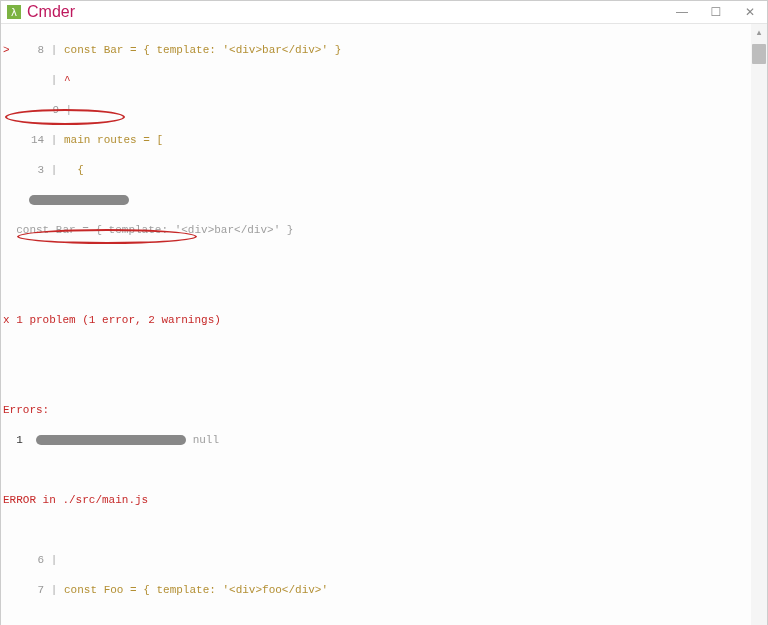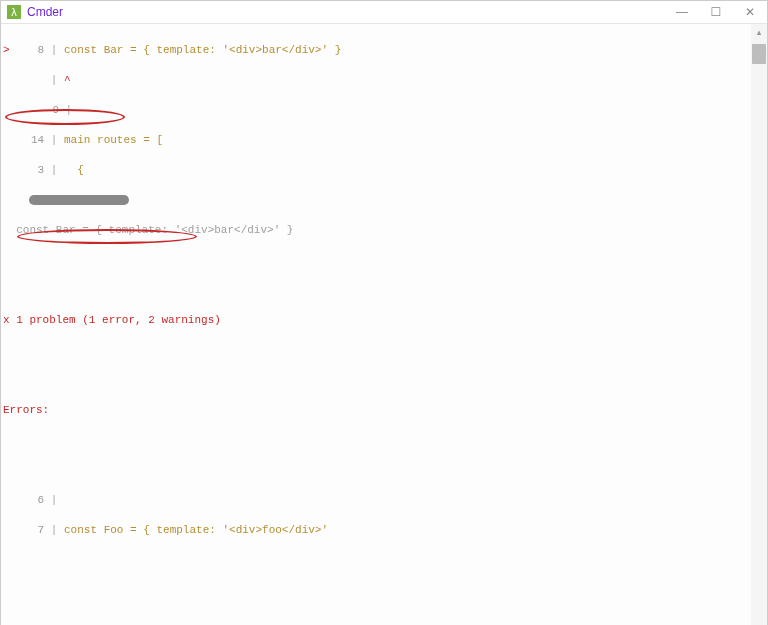--- a/index.html
+++ b/index.html
@@ -1,20 +1,20 @@
 <!DOCTYPE html>
 <html><head>
 <meta charset="utf-8">
 <style>
 * { margin: 0; padding: 0; box-sizing: border-box; }
 body { width: 768px; height: 625px; font-family: "Segoe UI", Arial, sans-serif; font-size: 12px; background: #f0f0f0; overflow: hidden; }
 .window { width: 768px; height: 625px; background: #fff; border: 1px solid #ccc; display: flex; flex-direction: column; }
 .titlebar { height: 26px; background: #fff; display: flex; align-items: center; border-bottom: 1px solid #e5e5e5; }
 .titlebar-icon { width: 14px; height: 14px; margin: 0 6px; background: #7cb342; display: inline-flex; align-items: center; justify-content: center; color: #fff; font-size: 10px; font-family: monospace; }
-.titlebar-title { flex: 1; color: #6d28d9; font-size: 12px; }
+.titlebar-title { flex: 1; color: #be185d; font-size: 16px; }
 .title-btns { display: flex; }
 .title-btn { width: 34px; height: 22px; display: flex; align-items: center; justify-content: center; color: #888; font-size: 12px; cursor: pointer; }
 .terminal-area { flex: 1; position: relative; display: flex; }
 .terminal { flex: 1; background: #fdfdfd; font-family: Consolas, "Courier New", monospace; font-size: 11px; line-height: 15px; padding: 4px 4px 4px 2px; overflow: hidden; white-space: pre; color: #333; }
 .scrollbar { width: 16px; background: #f5f5f5; display: flex; flex-direction: column; align-items: center; }
 .scroll-arrow { width: 16px; height: 16px; display: flex; align-items: center; justify-content: center; color: #999; font-size: 9px; }
 .scroll-thumb { width: 14px; height: 20px; background: #bdbdbd; margin-top: 4px; border-radius: 1px; }
 .gutter { display: inline-block; width: 28px; text-align: right; color: #999; }
 .gutter-red { color: #c62828; }
 .pipe { color: #aaa; }
@@ -49,21 +49,23 @@
 <span class="line">  <span class="gutter">14</span> <span class="pipe">|</span><span class="kw"> main routes = [</span></span>
 <span class="line">  <span class="gutter">3</span> <span class="pipe">|</span><span class="kw">   {</span></span>
 <span class="line">    <span class="redact" style="width:100px"></span></span>
 <span class="line">  <span class="gray">const Bar = { template: '&lt;div&gt;bar&lt;/div&gt;' }</span></span>
 <span class="line"></span>
 <span class="line"></span>
 <span class="line"><span class="red">x</span><span class="red"> 1 problem (1 error, 2 warnings)</span></span>
 <span class="line"></span>
 <span class="line"></span>
 <span class="line"><span class="red">Errors:</span></span>
+<span class="line"><span>  1  </span><span class="redact" style="width:150px"></span> <span class="gray">null</span></span>
 <span class="line"></span>
+<span class="line"><span class="red">ERROR in ./src/main.js</span></span>
 <span class="line"></span>
 <span class="line">  <span class="gutter">6</span> <span class="pipe">|</span></span>
 <span class="line">  <span class="gutter">7</span> <span class="pipe">|</span><span class="kw"> const Foo = { template: '&lt;div&gt;foo&lt;/div&gt;'</span></span>
 
 
 
 
 
 
 

